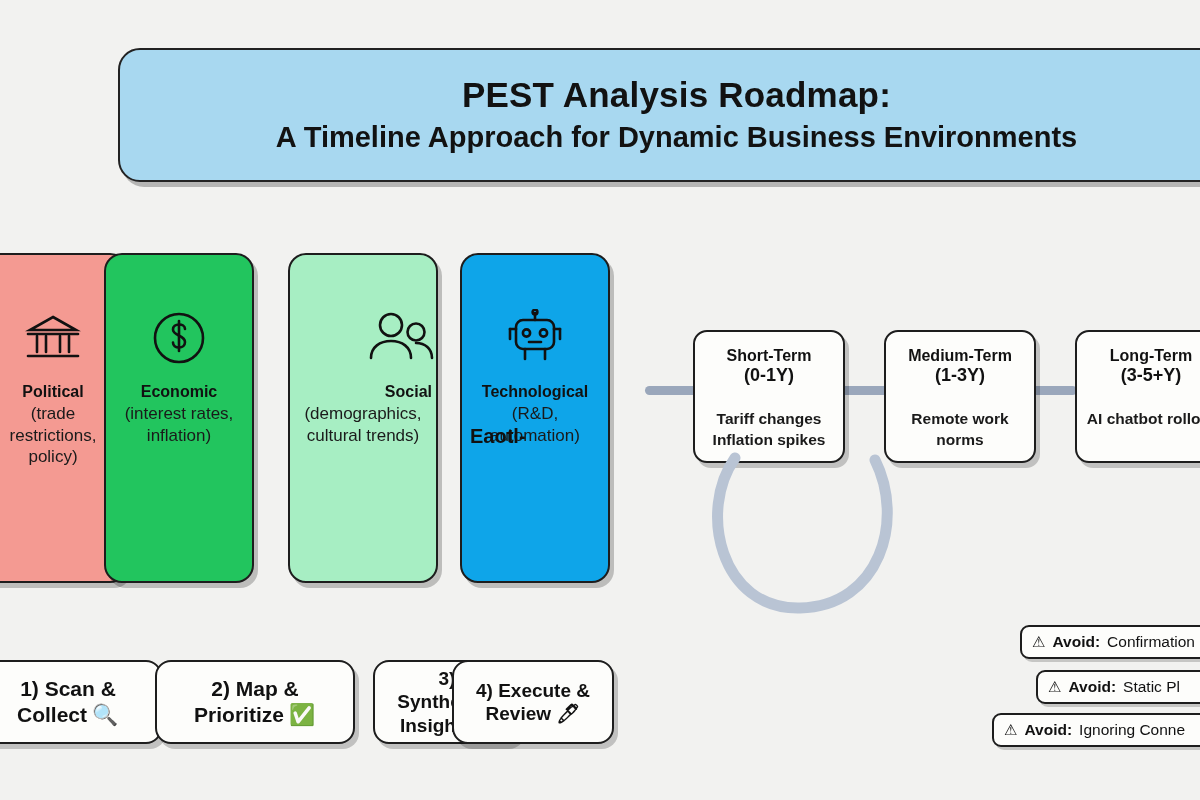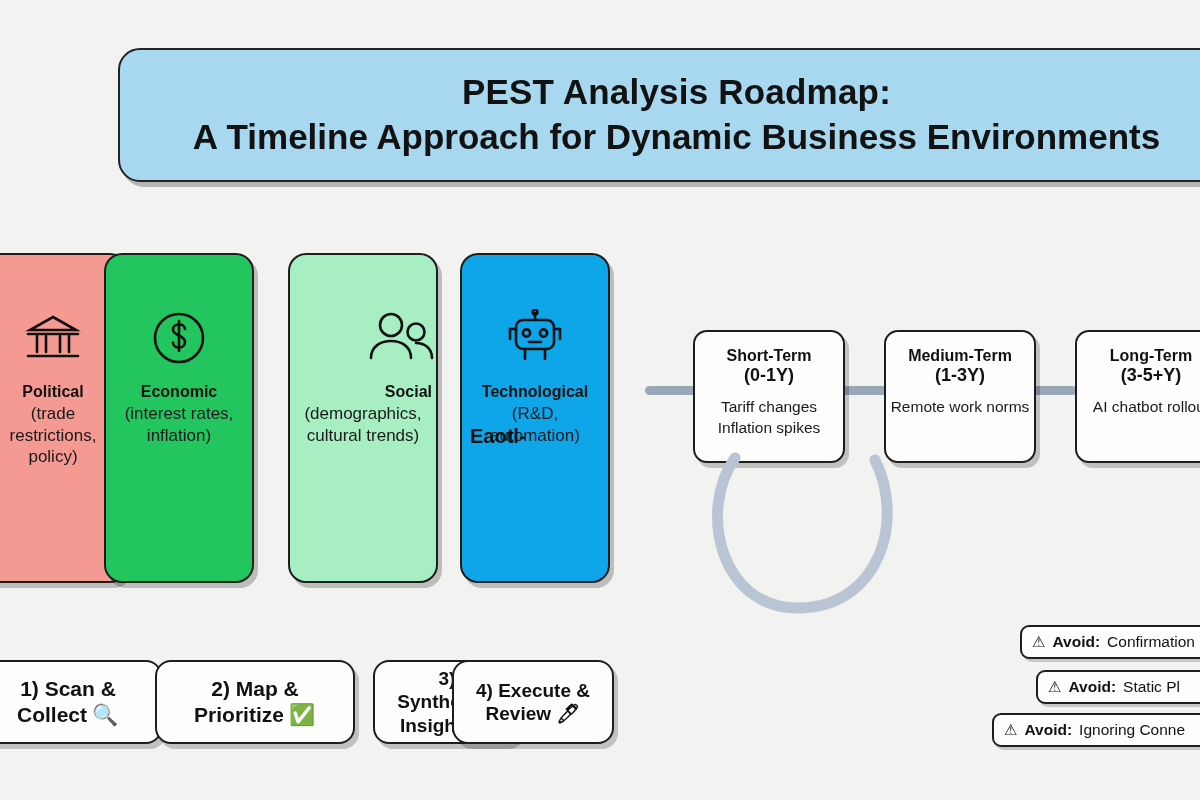--- a/index.html
+++ b/index.html
@@ -32,21 +32,21 @@
     padding: 6px 18px;
   }
   #title-banner .line1 {
     font-size: 35px;
     font-weight: bold;
     color: #121212;
     letter-spacing: .2px;
     line-height: 1.15;
   }
   #title-banner .line2 {
-    font-size: 35px;
+    font-size: 29px;
     font-weight: bold;
     color: #121212;
     line-height: 1.2;
     margin-top: 4px;
   }
 
   
   .pest-card {
     position: absolute;
     top: 253px;
@@ -130,25 +130,26 @@
     text-align: center;
   }
   .timeline-card .tl-range {
     font-size: 18px;
     font-weight: bold;
     color: #111;
     line-height: 1.2;
     text-align: center;
   }
   .timeline-card .tl-items {
-    margin-top: 10px;
+    margin-top: 22px;
     font-size: 15.5px;
     color: #1a1a1a;
     text-align: center;
     line-height: 1.35;
+    font-weight: bold;
   }
   #tl-short  { left: 693px; }
   #tl-medium { left: 884px; }
   #tl-long   { left: 1075px; }
 
   
   #feedback-loop {
     position: absolute;
     left: 690px; top: 440px;
     width: 320px; height: 200px;

